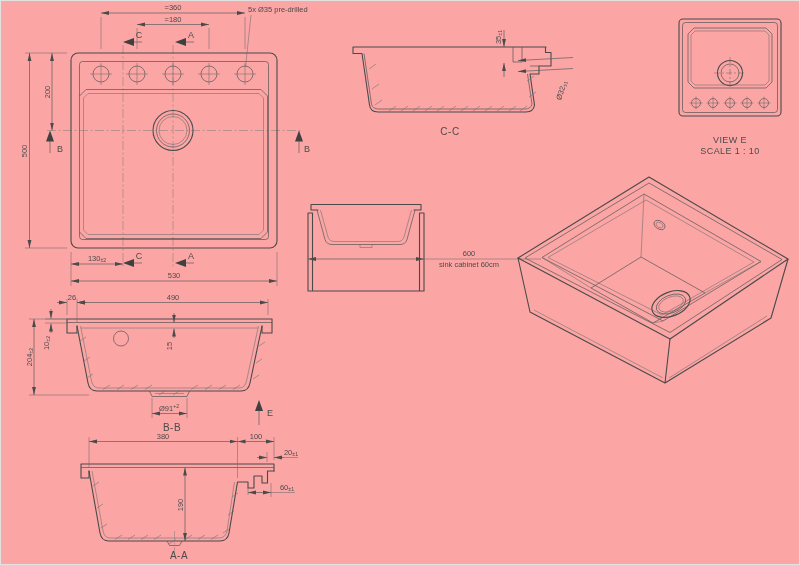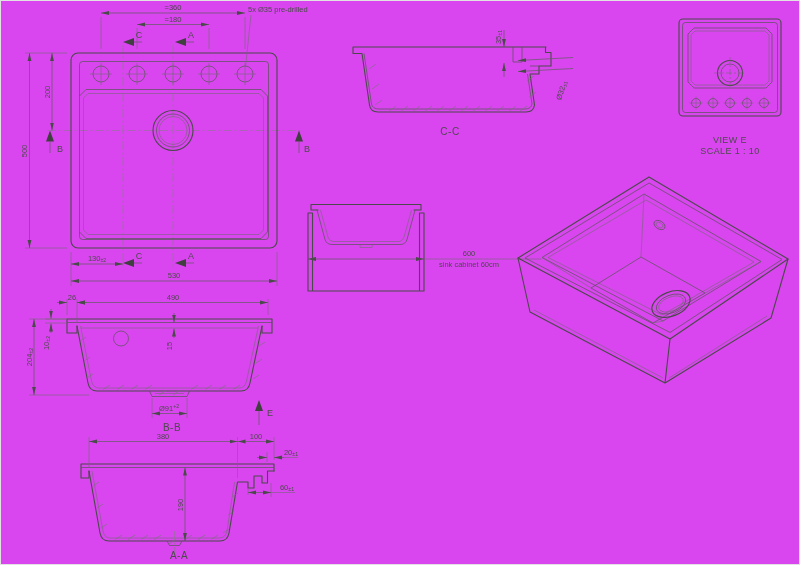--- a/index.html
+++ b/index.html
@@ -1,16 +1,16 @@
 <!DOCTYPE html>
 <html><head>
 <meta charset="utf-8">
 <style>
   html,body{margin:0;padding:0;background:#fff;}
-  .canvas{position:relative;width:800px;height:565px;background:#d946ef;border:1px solid #e2e2e2;box-sizing:border-box;overflow:hidden;}
+  .canvas{position:relative;width:800px;height:565px;background:#fca5a5;border:1px solid #e2e2e2;box-sizing:border-box;overflow:hidden;}
   svg{display:block;}
   svg text{fill:#4b4b4b;font-family:"Liberation Sans","DejaVu Sans",sans-serif;font-size:7.5px;}
   svg text.note{font-size:7.5px;}
   svg text.lbl{font-size:10px;letter-spacing:0.5px;}
   svg text.vlbl{font-size:9px;letter-spacing:0.4px;}
   svg text.mk{font-size:9px;}
   tspan.tol{font-size:5.2px;}
   tspan.sup{font-size:5.2px;}
   .ln{stroke:#4a4a4a;stroke-width:1.1;fill:none;stroke-linejoin:round;stroke-linecap:round;}
   .ln2{stroke:#555;stroke-width:0.7;fill:none;stroke-linejoin:round;}

